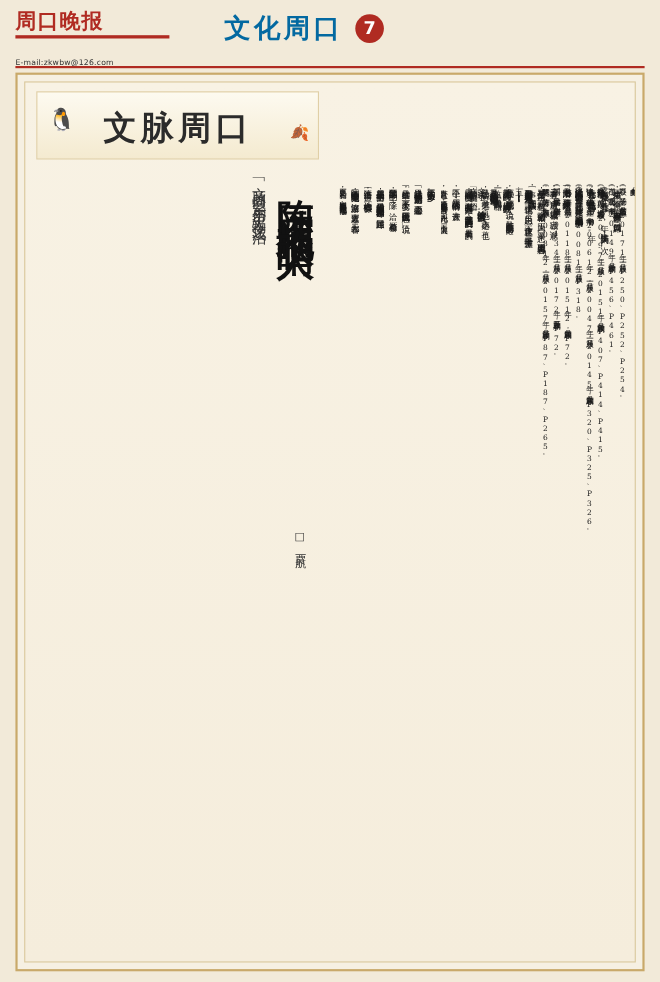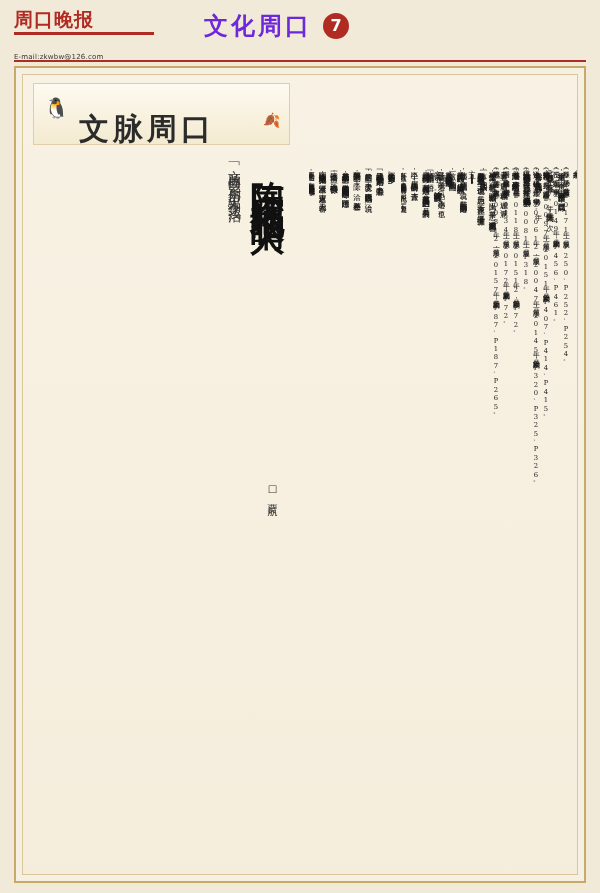--- a/index.html
+++ b/index.html
@@ -35,21 +35,21 @@
   }
   .mast-mid{
     flex:1;text-align:center;padding-top:4px;
   }
   .mast-date{font-size:8.5px;color:#333;letter-spacing:.5px;}
   .mast-editor{font-size:7.5px;color:#b02b22;margin-top:12px;letter-spacing:.5px;}
   .mast-right{
     width:185px;text-align:right;position:relative;padding-top:2px;
   }
   .mast-section{
-    color:#6d28d9;font-size:24px;font-weight:bold;letter-spacing:3px;
+    color:#0369a1;font-size:24px;font-weight:bold;letter-spacing:3px;
     display:inline-block;vertical-align:middle;
   }
   .page-num{
     display:inline-block;width:26px;height:26px;border-radius:50%;
     background:#b02b22;color:#fff;font-size:16px;font-weight:bold;
     text-align:center;line-height:26px;vertical-align:middle;margin-left:6px;
   }
   .mast-rule{
     position:absolute;left:14px;right:14px;top:60px;height:2px;background:#b02b22;
   }
@@ -69,24 +69,23 @@
     overflow:hidden;
   }
   
   .banner{
     position:absolute;left:10px;top:8px;width:255px;height:60px;
     background:linear-gradient(#fdfaf0,#f4ead0);
     border:1px solid #e0cfa6;
     overflow:hidden;
   }
   .banner-title{
-    position:absolute;left:45px;top:12px;
+    position:absolute;left:60px;top:12px;
     font-size:30px;font-weight:bold;color:#2b2b2b;letter-spacing:4px;
     font-family:"DejaVu Serif","Liberation Serif",serif;
-    margin-top:13px;
   }
   .banner-bird{
     position:absolute;left:10px;top:12px;font-size:20px;color:#555;
   }
   .banner-leaf{
     position:absolute;right:8px;top:28px;font-size:14px;color:#6b7a4a;
   }
   
   .headline-wrap{
     position:absolute;left:176px;top:78px;width:98px;height:460px;

